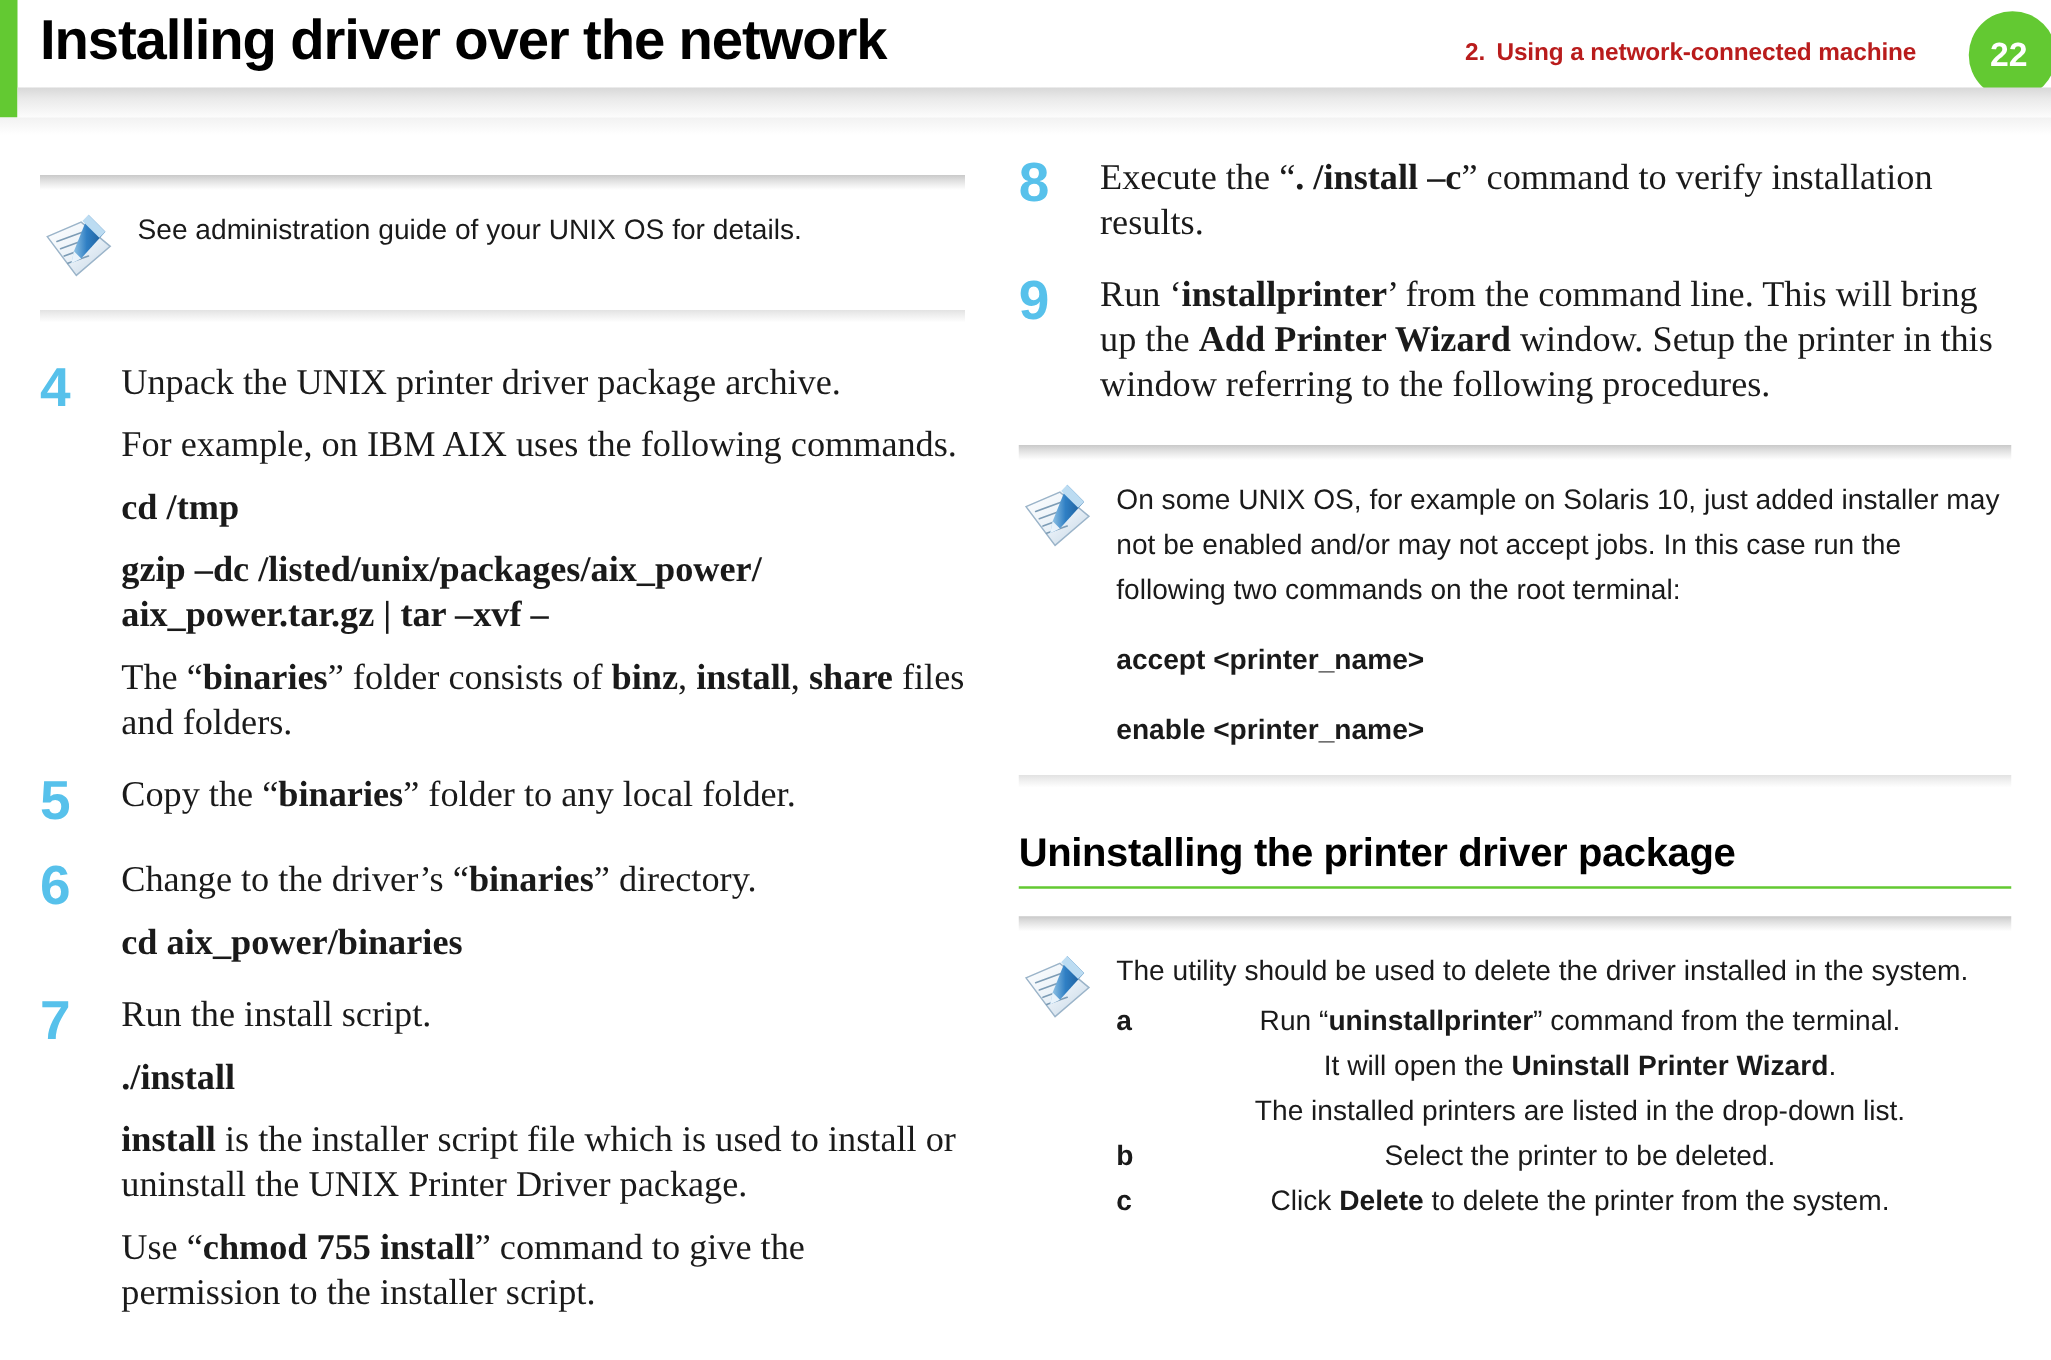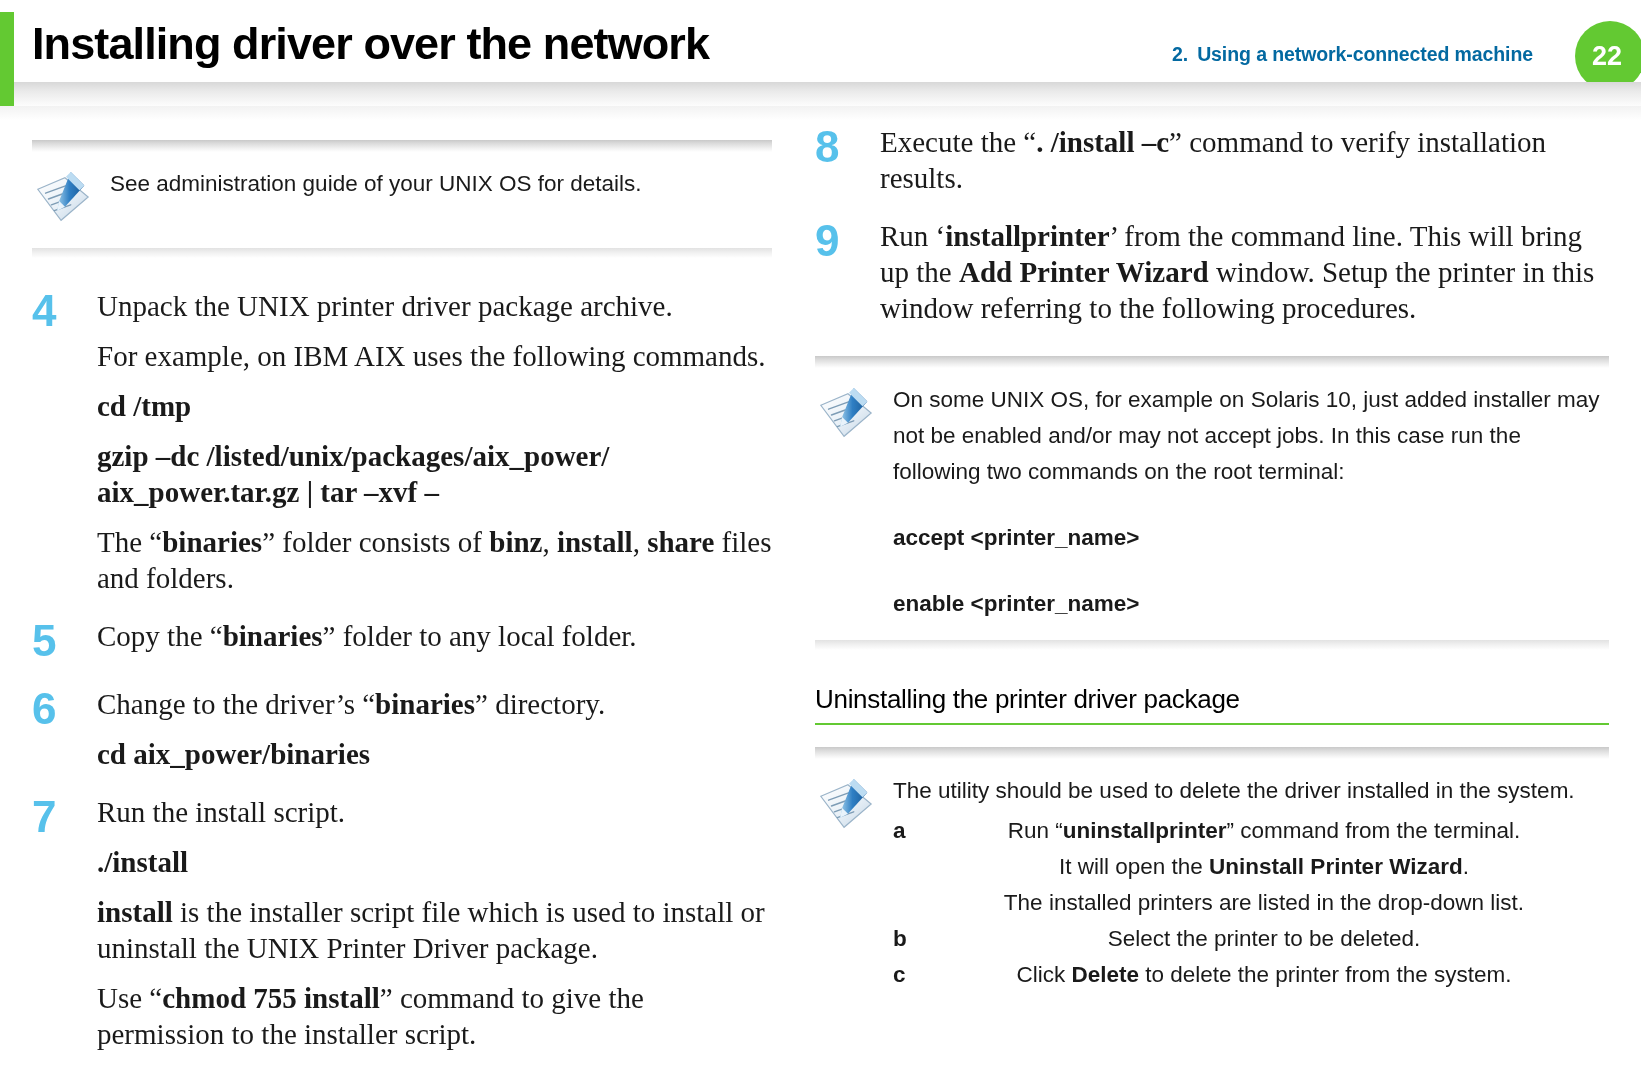--- a/index.html
+++ b/index.html
@@ -14,21 +14,21 @@
   .page {
     position: relative;
     width: 1641px;
     height: 1088px;
     background: #ffffff;
   }
 
   
   .header {
     position: absolute;
-    top: 12px; left: 0;
+    top: 0; left: 0;
     width: 1641px;
     height: 96px;
   }
   .green-bar {
     position: absolute;
     left: 0; top: 0;
     width: 14px;
     height: 94px;
     background: #63c932;
   }
@@ -41,21 +41,21 @@
     letter-spacing: -0.9px;
     color: #000000;
     white-space: nowrap;
   }
   .breadcrumb {
     position: absolute;
     right: 108px;
     top: 31px;
     font-size: 19.5px;
     font-weight: bold;
-    color: #0369a1;
+    color: #b91c1c;
     white-space: nowrap;
     letter-spacing: -0.1px;
     margin-left: 12px;
   }
   .breadcrumb .bc-num { margin-right: 9px; }
   .page-badge {
     position: absolute;
     right: -4px;
     top: 9px;
     width: 70px;
@@ -120,21 +120,21 @@
     display: flex;
     justify-content: flex-start;
   }
   .note-text {
     flex: 1 1 auto;
     font-size: 22.5px;
     line-height: 36px;
     color: #1a1a1a;
   }
   .note-text p { margin-bottom: 0; }
-  .note-cmd { font-weight: bold; margin-top: 30px; }
+  .note-cmd { font-weight: bold; margin-top: 20px; }
 
   
   .substeps { margin-top: 4px; }
   .substep {
     display: flex;
     align-items: flex-start;
   }
   .substep-marker {
     flex: 0 0 26px;
     font-weight: bold;
@@ -167,22 +167,22 @@
   .gap-sm { height: 14px; }
   .gap-md { height: 22px; }
   .gap-lg { height: 30px; }
   .cmd { font-weight: bold; }
 
   
   .section {
     margin-top: 34px;
   }
   .section-title {
-    font-size: 26px;
-    font-weight: normal;
+    font-size: 32px;
+    font-weight: bold;
     color: #000000;
     letter-spacing: -0.3px;
     padding-bottom: 8px;
     margin-top: 24px;
   }
   .section-underline {
     height: 1.5px;
     background: #63c932;
     width: 100%;
   }

